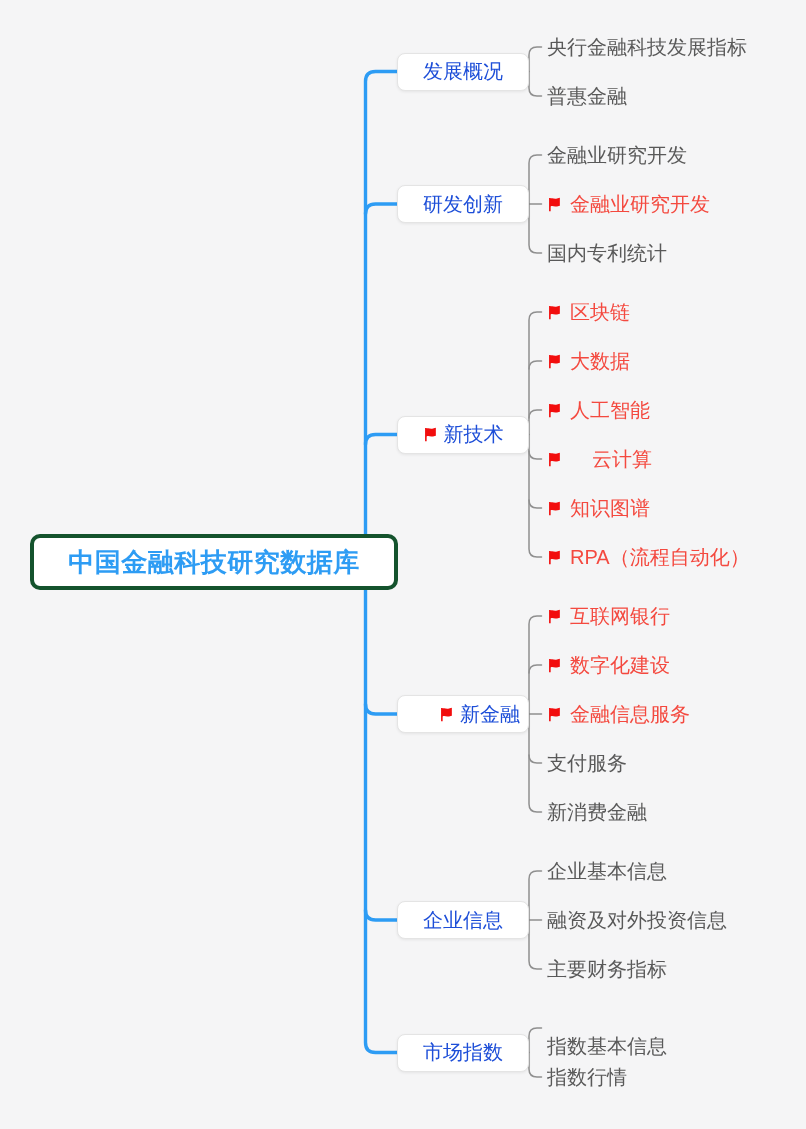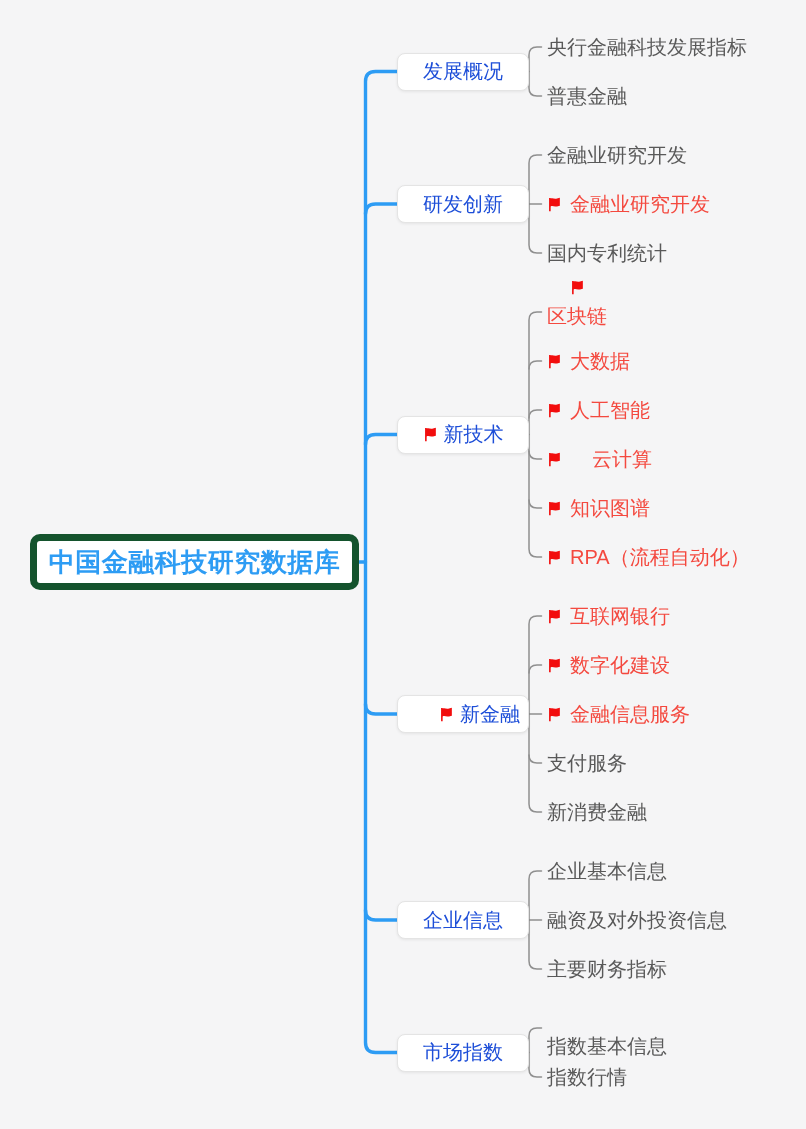--- a/index.html
+++ b/index.html
@@ -3,22 +3,22 @@
 <meta charset="utf-8">
 <style>
   html,body{margin:0;padding:0;background:#f5f5f6;}
   .canvas{
     position:relative;width:806px;height:1129px;background:#f5f5f6;overflow:hidden;
     font-family:"Liberation Sans","DejaVu Sans",sans-serif;
   }
   #wires{position:absolute;left:0;top:0;z-index:0;}
   .node{position:absolute;z-index:2;box-sizing:border-box;}
   .root-node{
-    left:30px;width:329px;height:56px;
-    background:#ffffff;border:7px solid #14532d;border-radius:10px;
+    left:30px;width:368px;height:56px;
+    background:#ffffff;border:4px solid #14532d;border-radius:10px;
     display:flex;align-items:center;justify-content:center;
     font-family:"Liberation Serif","DejaVu Serif",serif;font-weight:700;
     font-size:26px;color:#2d9cf4;letter-spacing:.5px;white-space:nowrap;
     cursor:default;
   }
   .branch-node{
     left:397px;width:132px;height:38px;
     background:#ffffff;border:1px solid #e4e4e4;border-radius:8px;
     box-shadow:0 1px 3px rgba(0,0,0,.07);
     display:flex;align-items:center;justify-content:center;gap:6px;
@@ -93,21 +93,21 @@
       </div>
       <div class="node child-node" style="top: 238px;">
         <span class="label">国内专利统计</span>
       </div>
       <div class="node branch-node" style="top: 415.5px;">
         <svg viewBox="0 0 16 16" width="15" height="15" class="flag">
           <path d="M2.2 1h1.7v14.2H2.2zM3.9 1.7c2.2-1 3.9.7 5.8.1c1.4-.45 2.5-.2 4-.9v8.3c-1.5.7-2.6.45-4 .9c-1.9.6-3.6-1.1-5.8-.1z" fill="#f20d0d"></path>
         </svg>
         <span>新技术</span>
       </div>
-      <div class="node child-node flagged" style="top: 280px; flex-direction: column;">
+      <div class="node child-node flagged" style="top: 297px;">
         <svg viewBox="0 0 16 16" width="15" height="15" class="flag">
           <path d="M2.2 1h1.7v14.2H2.2zM3.9 1.7c2.2-1 3.9.7 5.8.1c1.4-.45 2.5-.2 4-.9v8.3c-1.5.7-2.6.45-4 .9c-1.9.6-3.6-1.1-5.8-.1z" fill="#f20d0d"></path>
         </svg>
         <span class="label">区块链</span>
       </div>
       <div class="node child-node flagged" style="top: 346px;">
         <svg viewBox="0 0 16 16" width="15" height="15" class="flag">
           <path d="M2.2 1h1.7v14.2H2.2zM3.9 1.7c2.2-1 3.9.7 5.8.1c1.4-.45 2.5-.2 4-.9v8.3c-1.5.7-2.6.45-4 .9c-1.9.6-3.6-1.1-5.8-.1z" fill="#f20d0d"></path>
         </svg>
         <span class="label">大数据</span>

